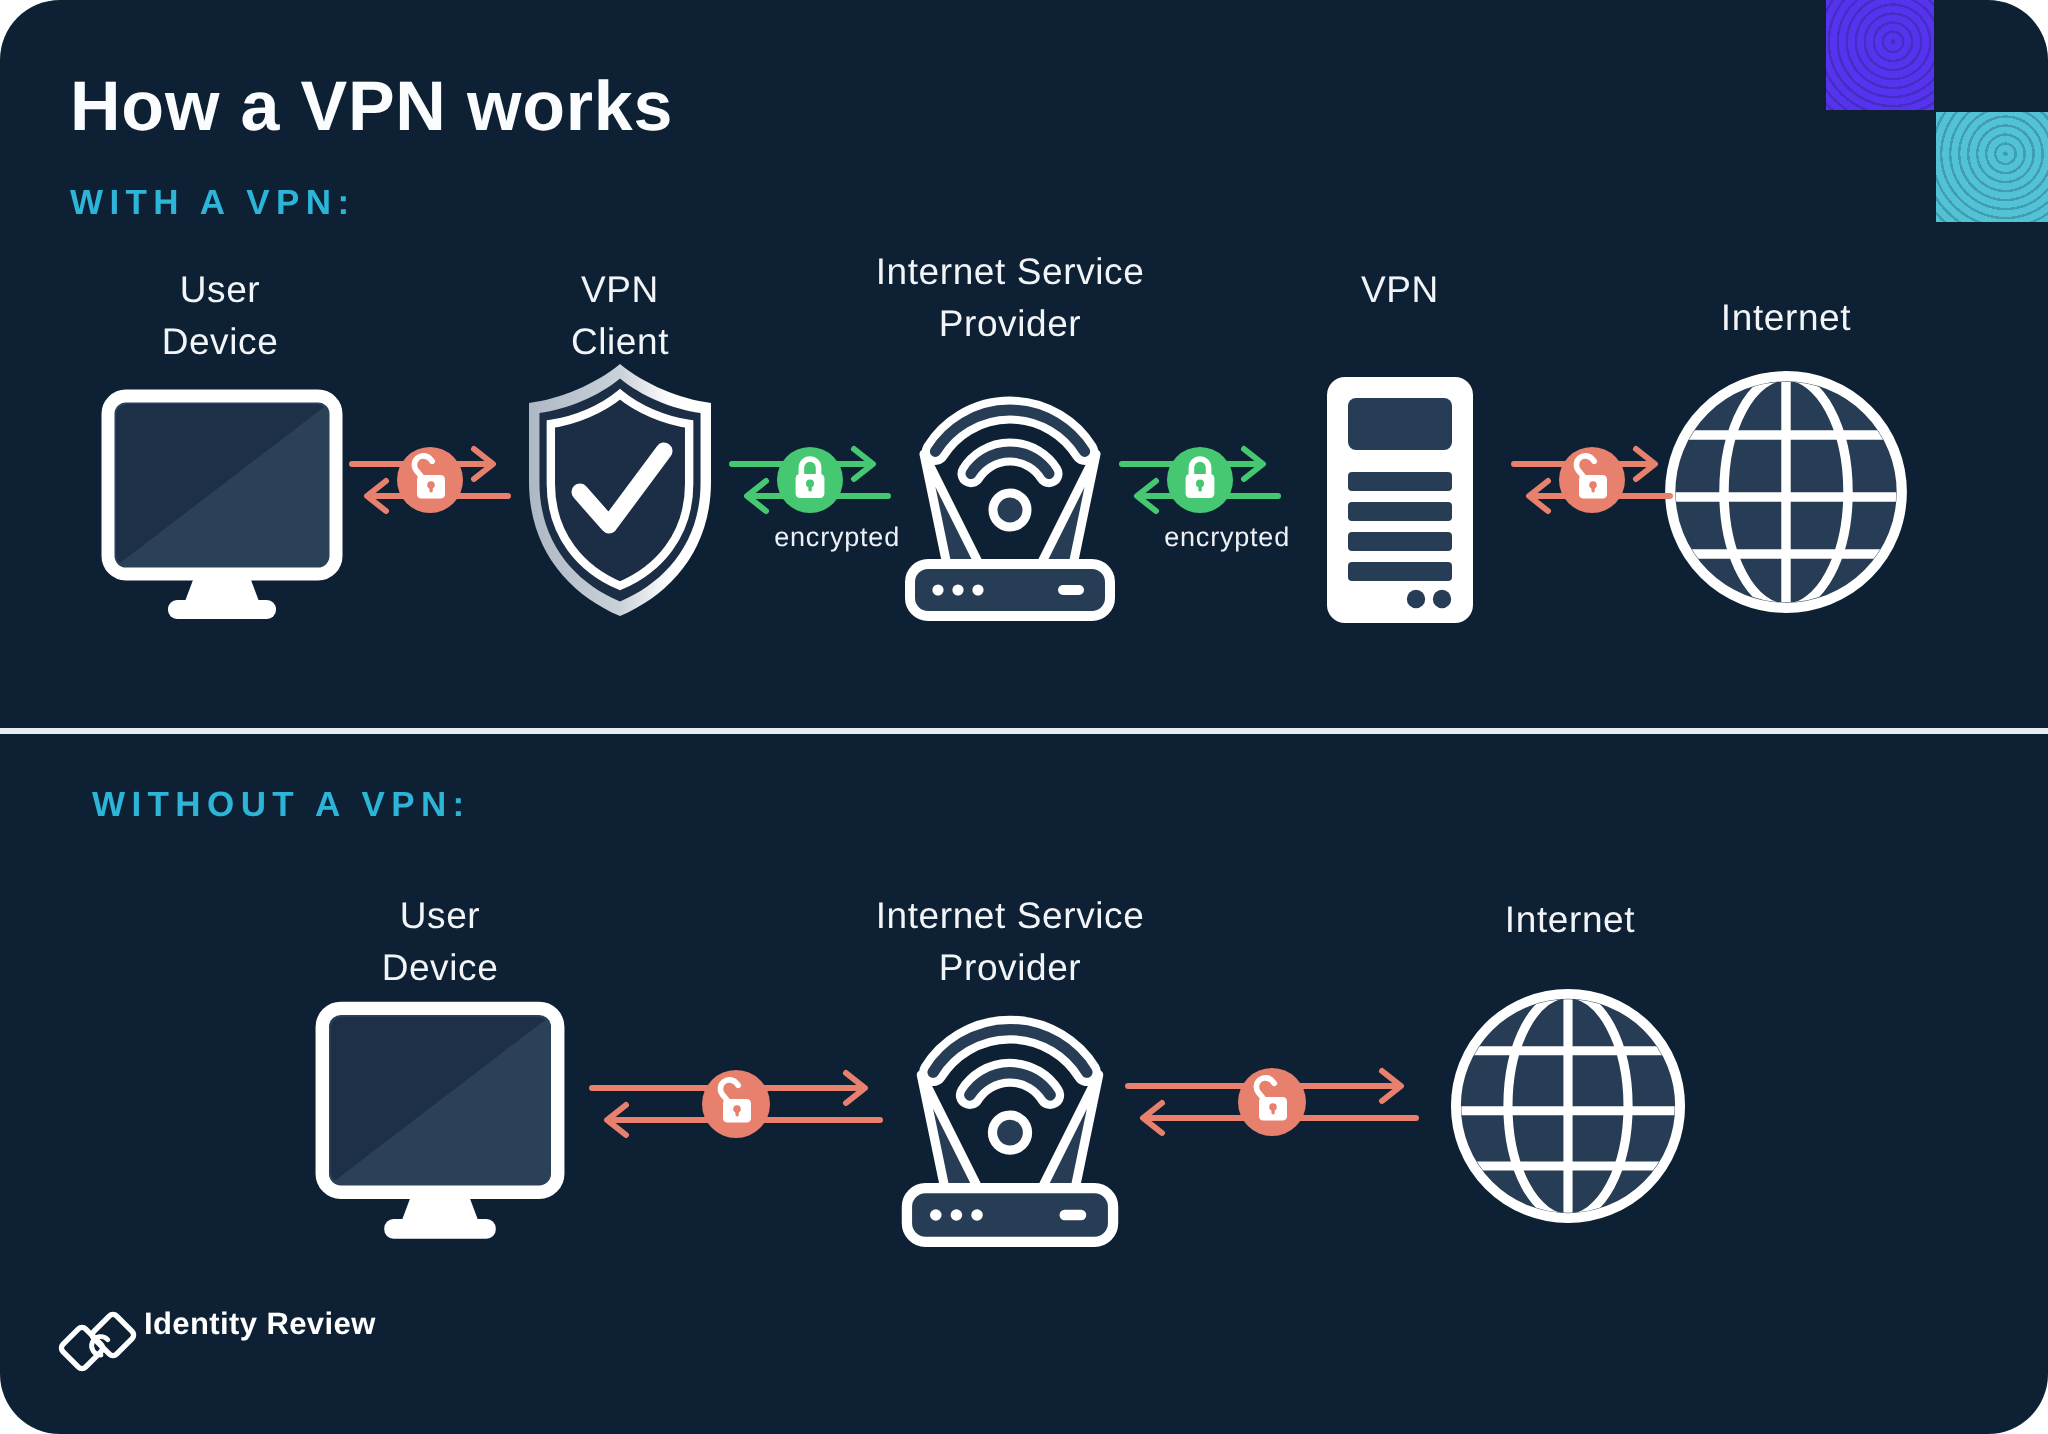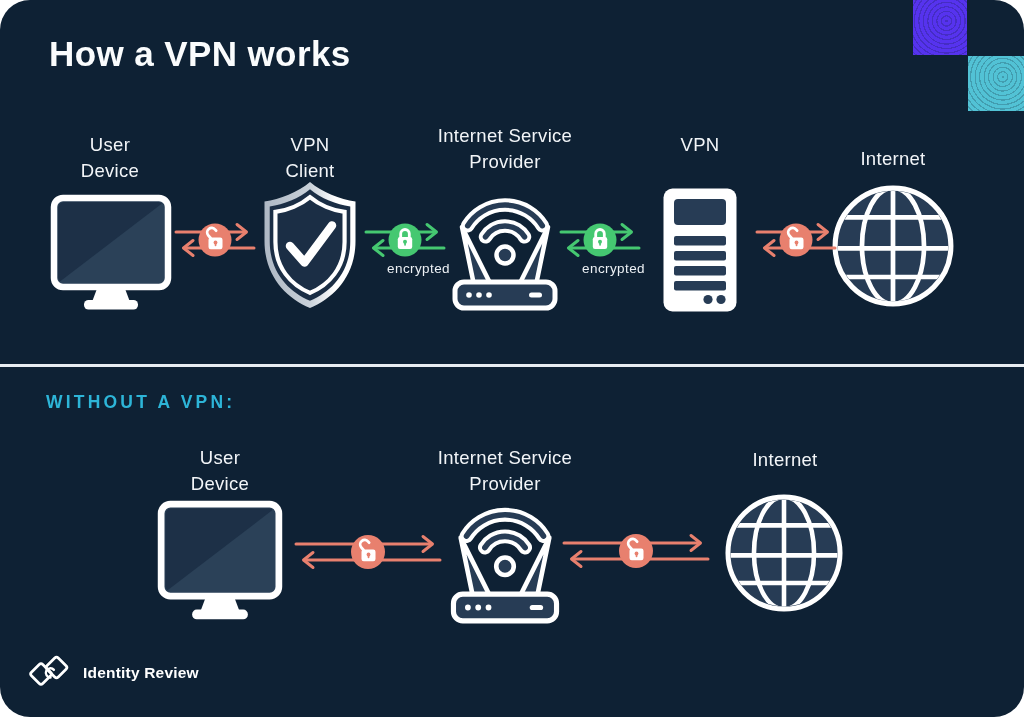--- a/index.html
+++ b/index.html
@@ -8,21 +8,21 @@
   .title{color:#fafcfd;font-size:35px;font-weight:700;letter-spacing:.4px;}
   .sec-h{color:#2db5d8;font-size:17.5px;font-weight:700;letter-spacing:3.2px;}
   .node-label{color:#f2f5f8;font-size:18.5px;line-height:1.42;text-align:center;transform:translateX(-50%);width:200px;letter-spacing:.3px;}
   .node-label span{display:block;}
   .node-label span:empty{display:none;}
   .enc-label{color:#edf1f5;font-size:13.5px;transform:translateX(-50%);letter-spacing:.4px;text-align:right;width:90px;}
   .divider{left:0;width:1024px;height:3px;background:#e8edf2;}
   .deco{background-image:repeating-radial-gradient(circle at 62% 38%, rgba(10,24,40,.22) 0 1.2px, transparent 1.2px 4.5px);}
   .deco-purple{left:913px;top:0;width:54px;height:55px;background-color:#5633ee;}
   .deco-teal{left:968px;top:56px;width:56px;height:55px;background-color:#52c2d5;}
-  .logo-row{left:28px;top:654px;display:flex;align-items:center;gap:11px;}
+  .logo-row{left:28px;top:654px;display:flex;align-items:flex-start;}
   .logo-text{color:#ffffff;font-size:15.5px;font-weight:700;letter-spacing:.2px;}
 </style>
 </head>
 <body>
 
 <svg width="0" height="0" style="position:absolute" aria-hidden="true">
   <defs>
     <symbol id="sym-monitor" viewBox="0 0 122 118">
       <clipPath id="mclip">
           <rect x="8" y="8" width="106" height="81" rx="6"></rect>
@@ -64,22 +64,23 @@
       </g>
     </symbol>
   </defs>
 </svg>
 
 <div class="canvas">
 
   <div class="abs deco deco-purple"></div>
   <div class="abs deco deco-teal"></div>
 
-  <div class="abs title" style="left:49px;top:34px">How a VPN works</div>
-
+  <div class="abs title" style="left:35px;top:34px">How a VPN works</div>
+
+  <div class="abs sec-h" style="left:35px;top:91px">WITH A VPN:</div>
 
   <div class="abs node-label" style="left:110px;top:132px">
     <span>User</span>
     <span>Device</span>
   </div>
   <div class="abs node-label" style="left:310px;top:132px">
     <span>VPN</span>
     <span>Client</span>
   </div>
   <div class="abs node-label" style="left:505px;top:123px">

